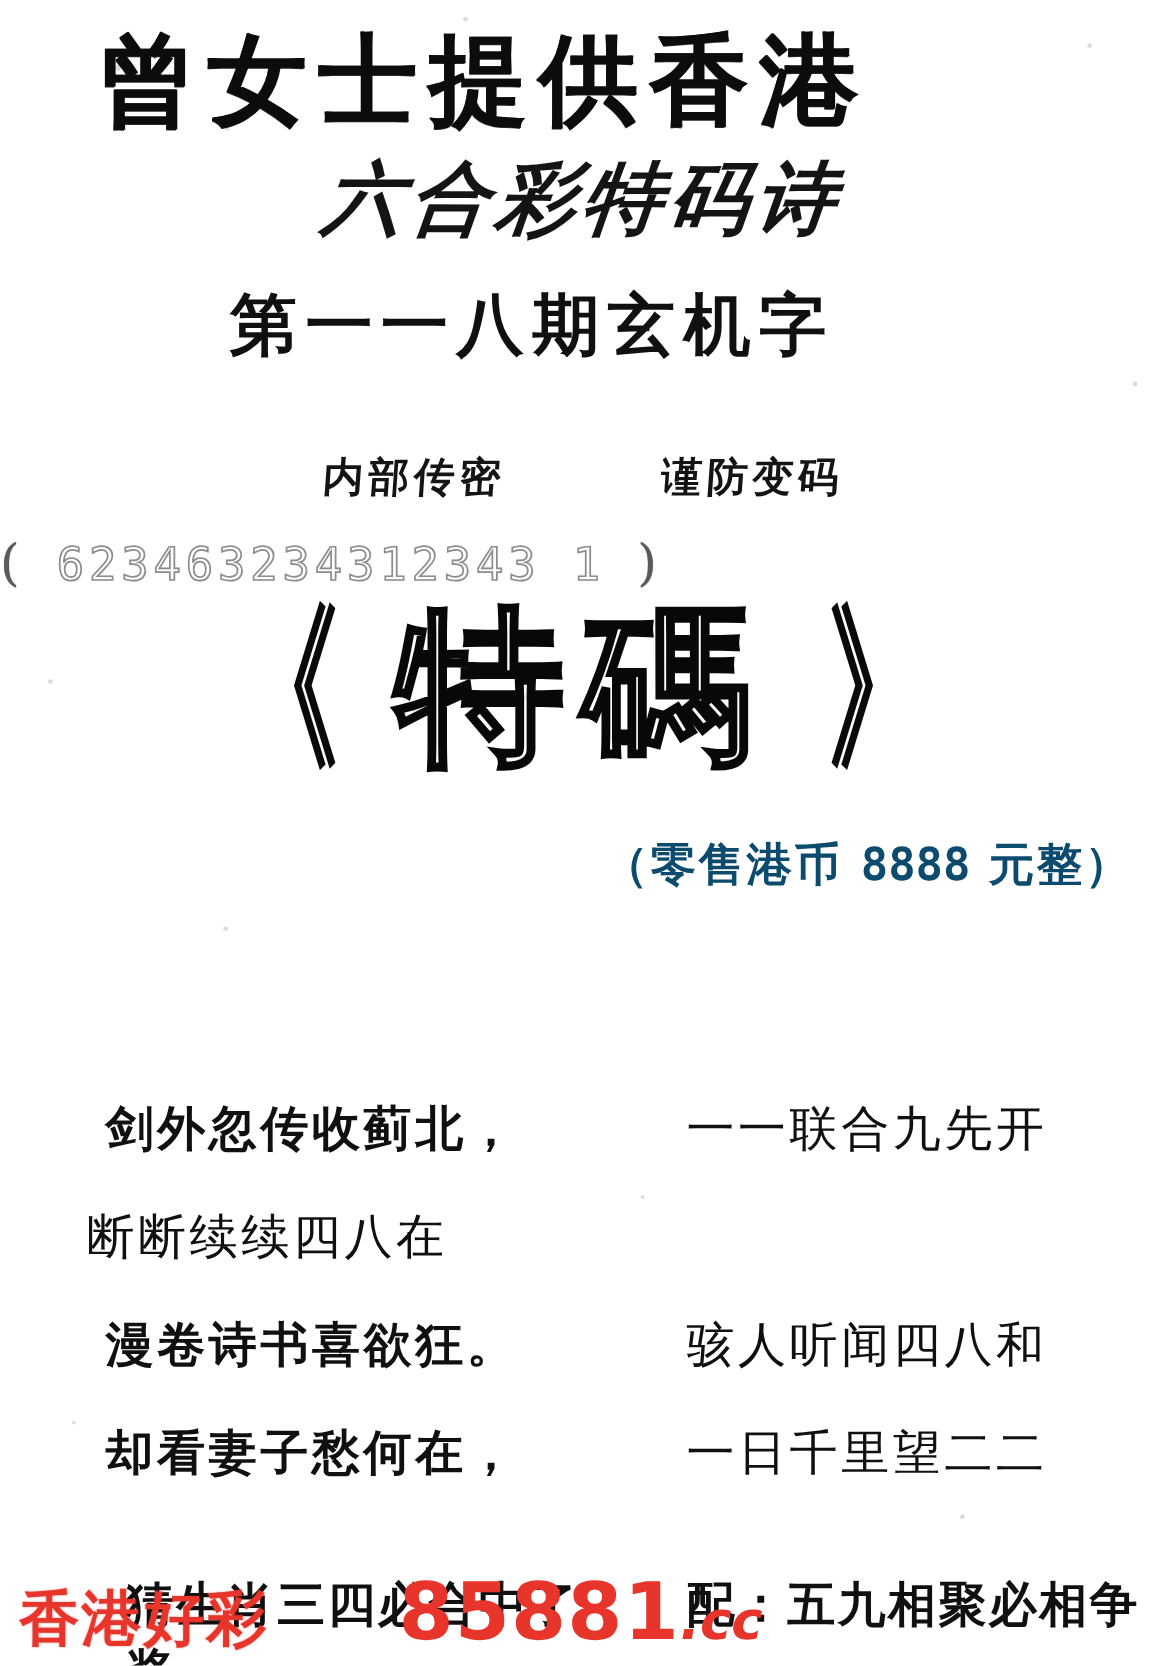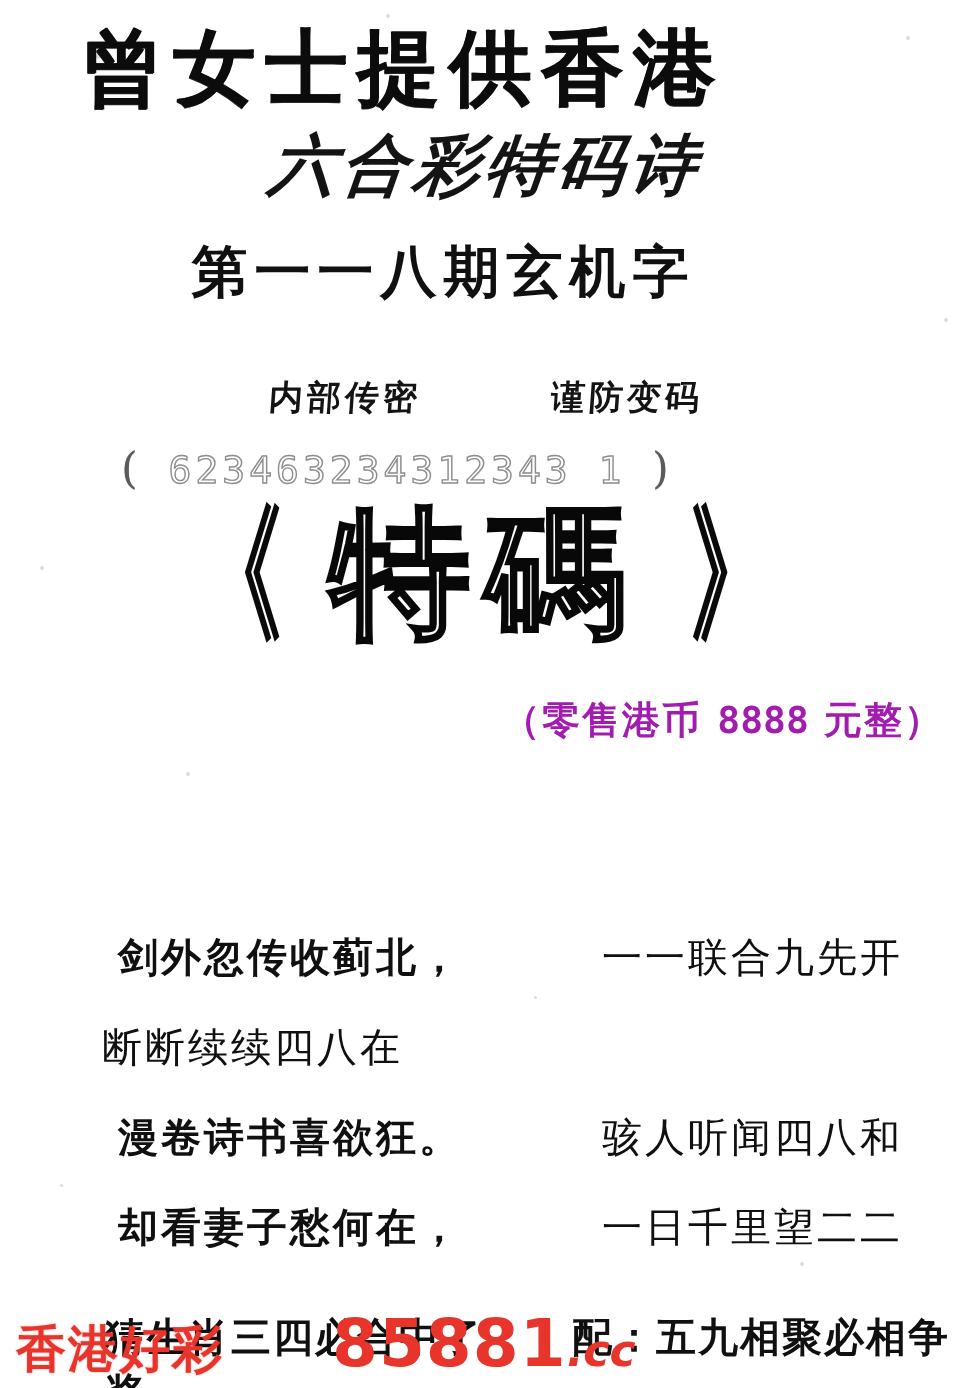--- a/index.html
+++ b/index.html
@@ -91,21 +91,20 @@
   .notice-row > div {
     transform: skewX(-4deg);
   }
 
   
   .code-line {
     position: absolute;
     top: 444px;
     left: 0;
     width: 794px;
-    text-align: center;
     font-size: 38px;
     letter-spacing: 4px;
     font-family: "DejaVu Sans Mono", monospace;
     color: #ffffff;
     -webkit-text-stroke: 1.4px #8d8d8d;
     text-shadow: 0 0 1px #9a9a9a;
   }
   .code-line .paren {
     color: #5a5a5a;
     -webkit-text-stroke: 0px;
@@ -144,21 +143,21 @@
   }
 
   
   .price-line {
     position: absolute;
     top: 695px;
     right: 28px;
     font-size: 38px;
     font-weight: 700;
     letter-spacing: 2px;
-    color: #a21caf;
+    color: #0c4a6e;
     font-family: "DejaVu Serif", serif;
   }
   .price-line .num {
     font-family: "DejaVu Sans Mono", monospace;
     letter-spacing: 0px;
   }
 
   
   .poem-head {
     position: absolute;
@@ -171,23 +170,22 @@
   }
 
   .poem-grid {
     position: absolute;
     top: 895px;
     left: 0;
     width: 972px;
   }
   .poem-row {
     display: flex;
-    align-items: flex-end;
+    align-items: center;
     height: 90px;
-    padding-left: 30px;
   }
   .poem-left {
     width: 500px;
     padding-left: 88px;
     box-sizing: border-box;
     font-size: 40px;
     letter-spacing: 3px;
     color: #101010;
     font-weight: 600;
   }

